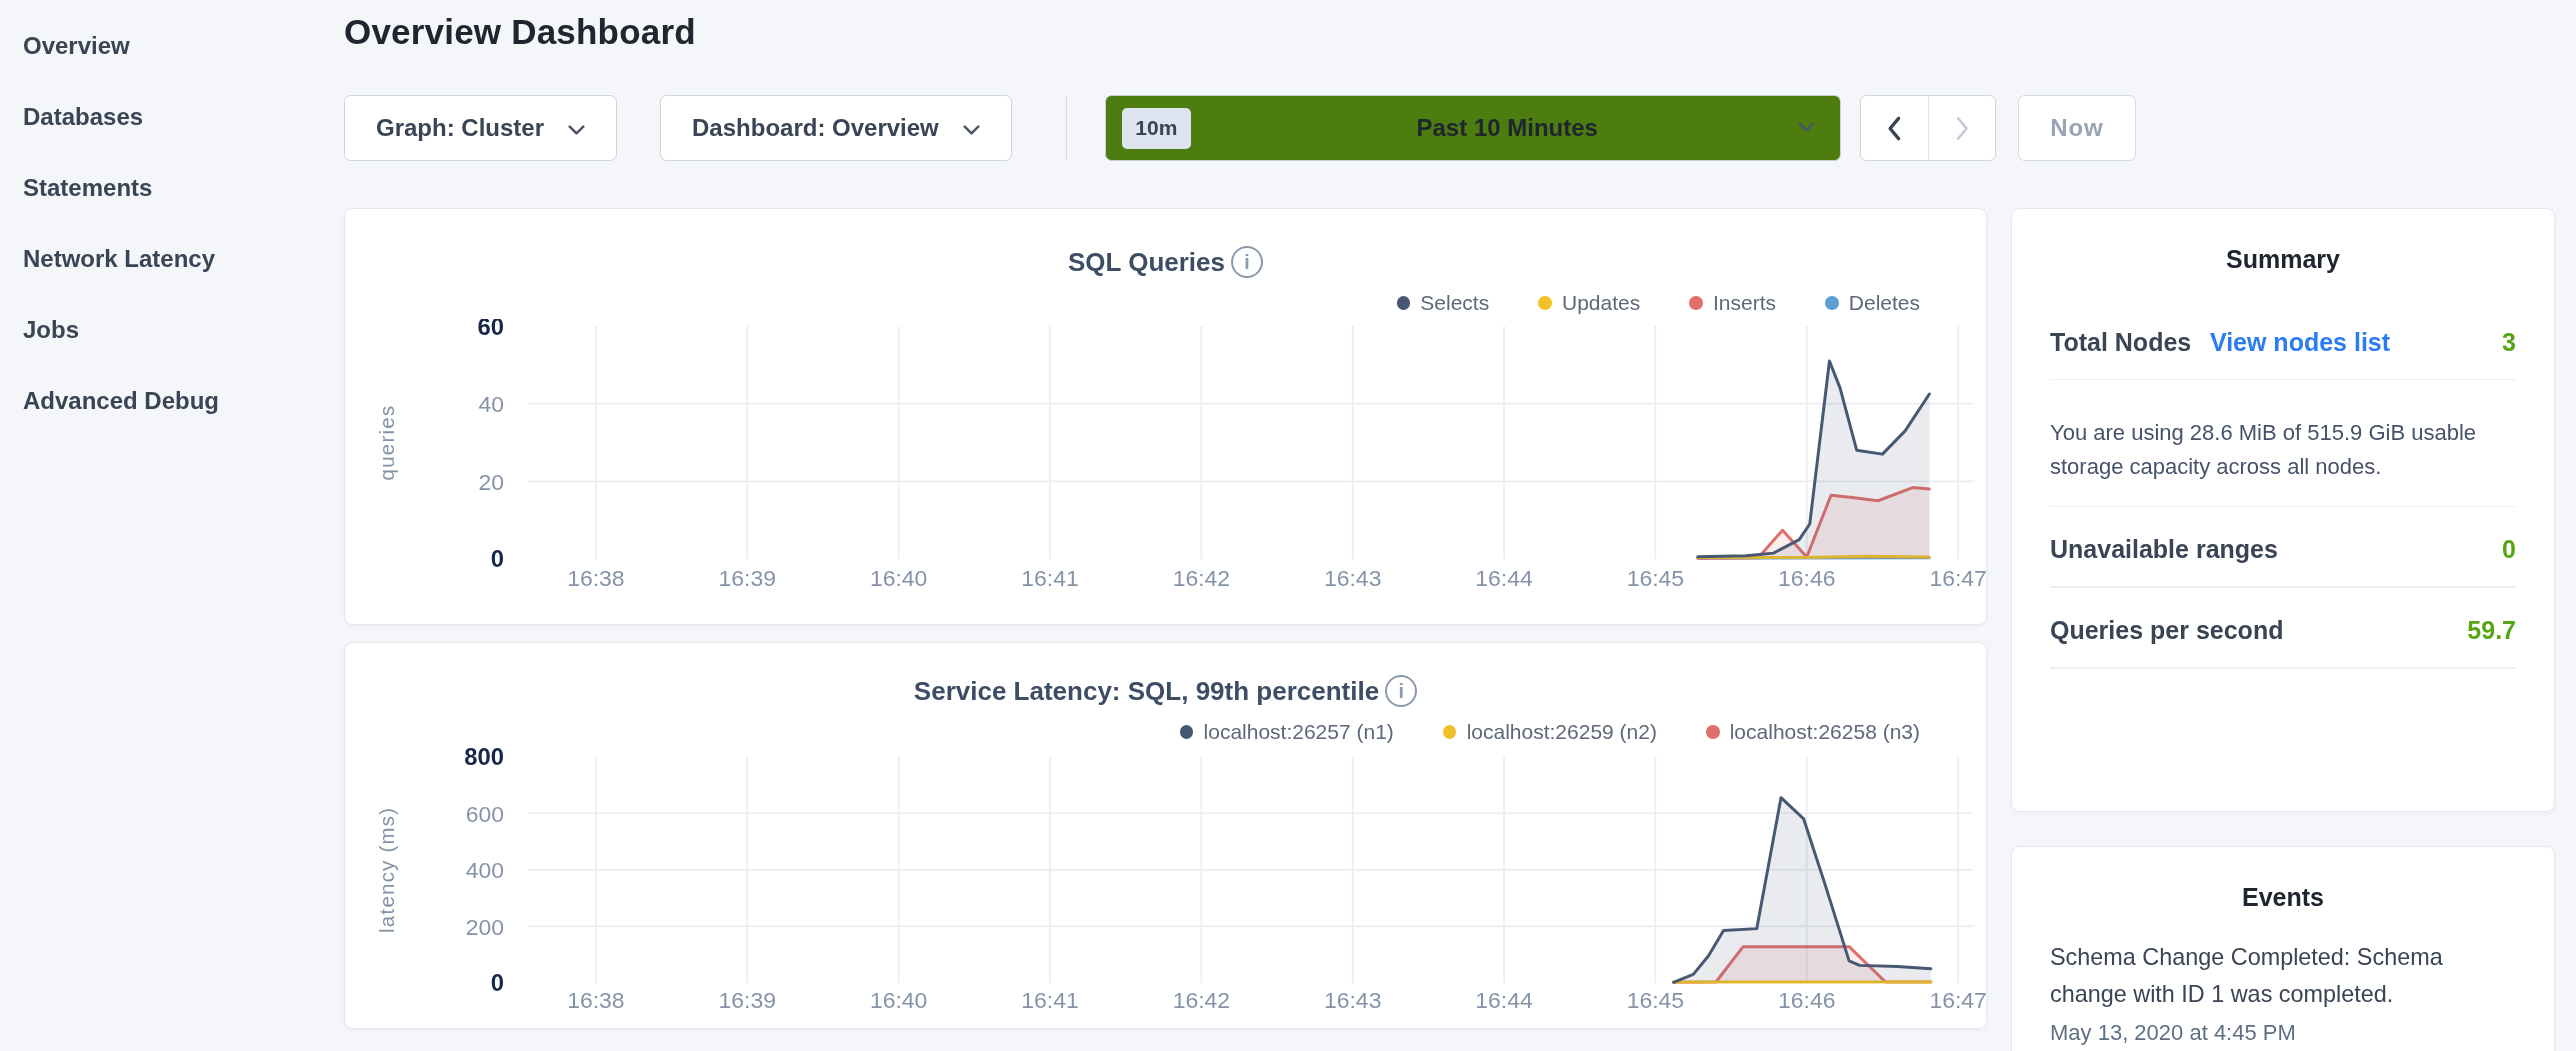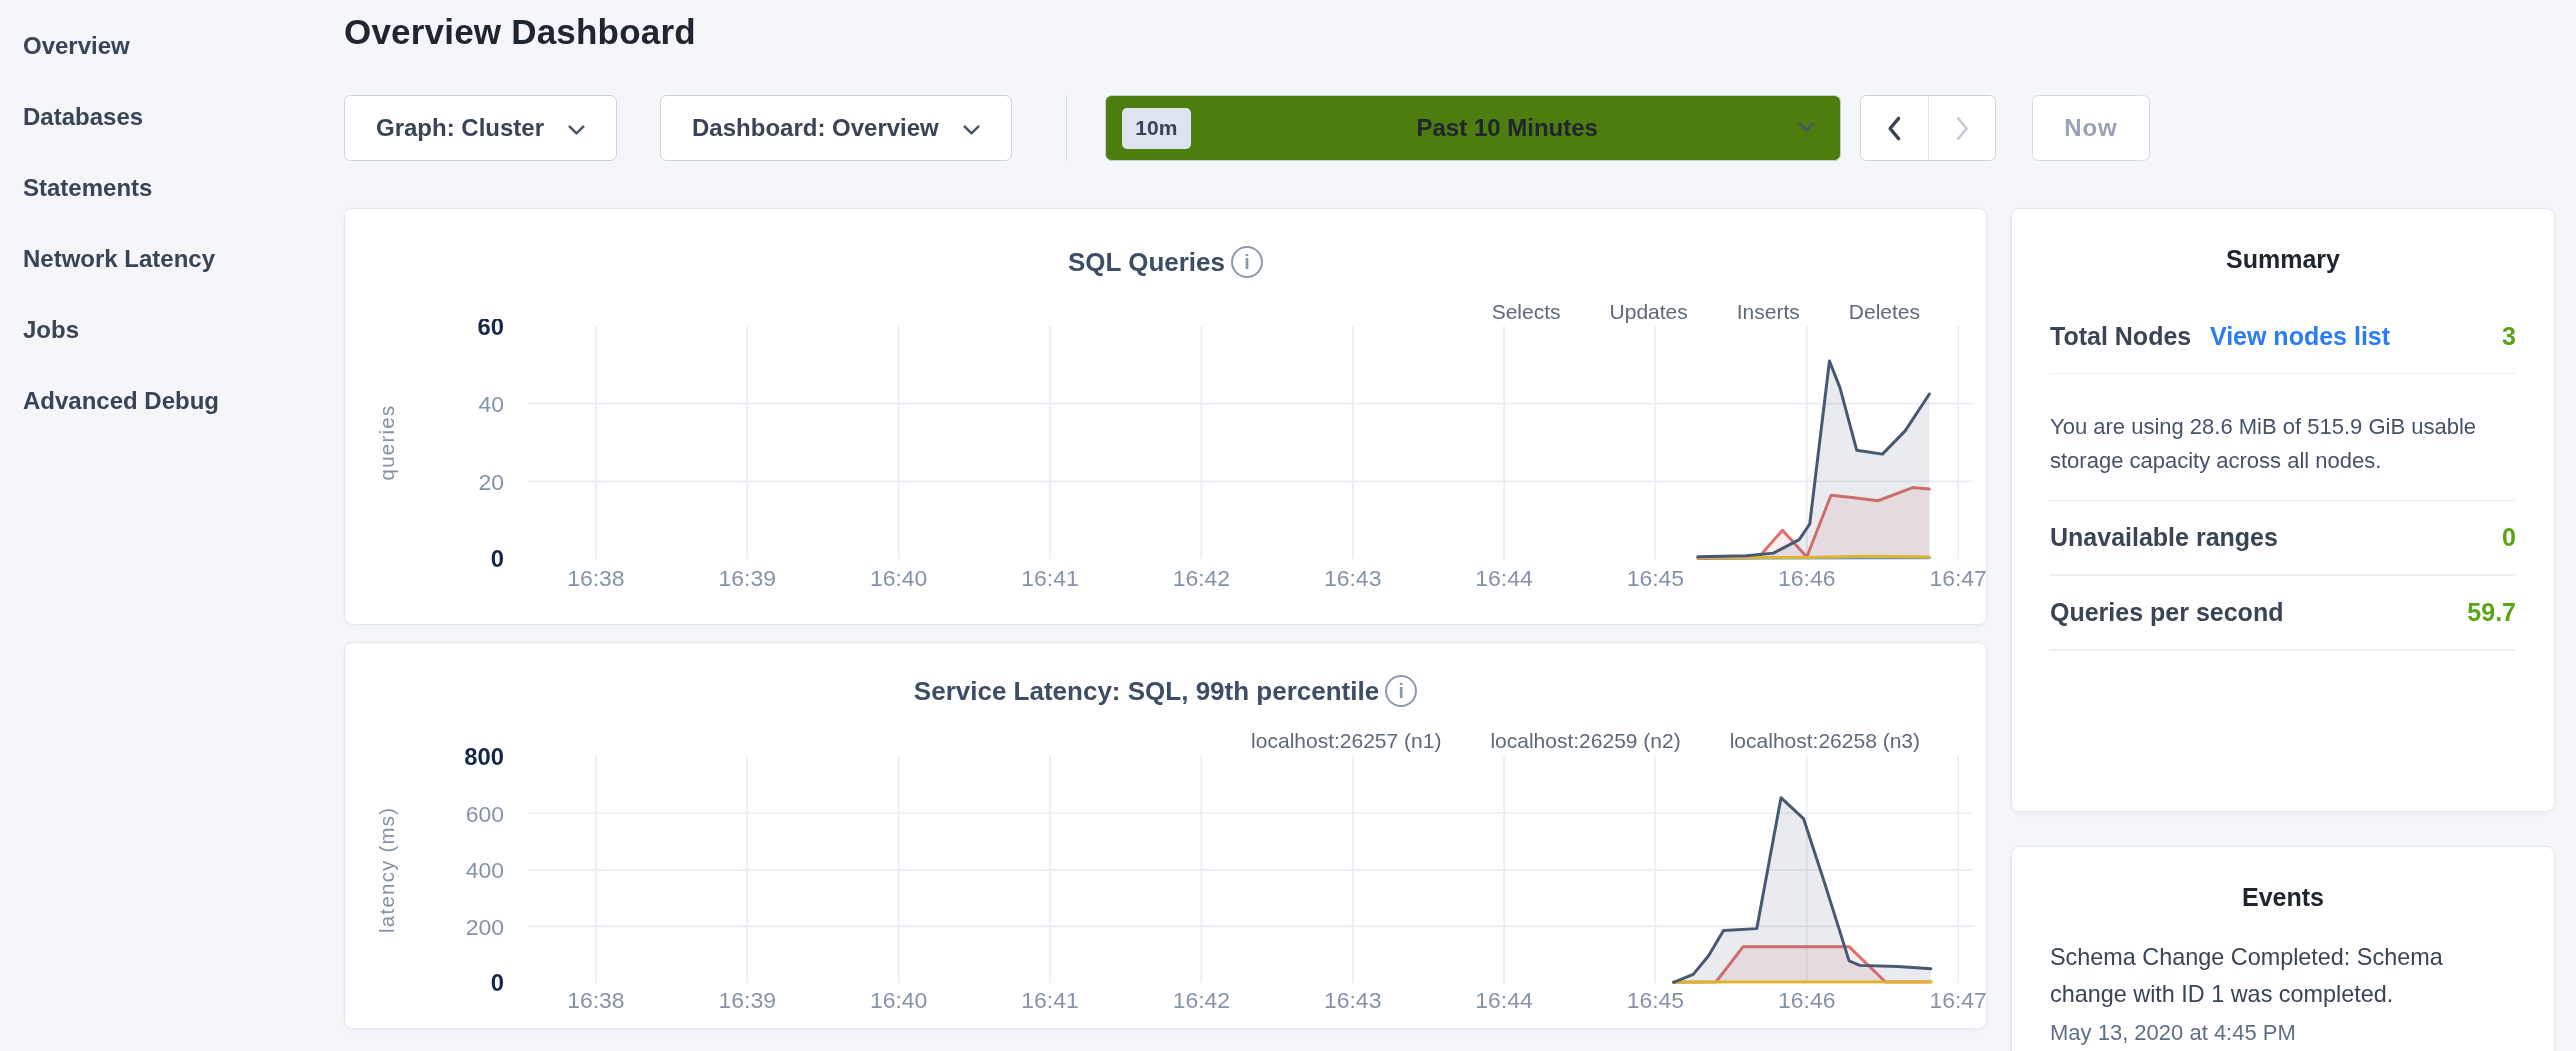--- a/index.html
+++ b/index.html
@@ -41,21 +41,21 @@
     font-size:21px; font-weight:bold; color:#394455;
   }
   .tw-label { margin-left:25.5px; font-size:24px; font-weight:bold; color:#20262f; flex:1; }
   .pager { display:flex; margin-left:18.7px; background:#fff; border:1.7px solid #cdd3dd; border-radius:6.8px; overflow:hidden; }
   .pager button {
     width:67px; border:none; background:#fff; cursor:pointer;
     display:flex; align-items:center; justify-content:center;
   }
   .pager button + button { border-left:1.7px solid #dfe3ea; }
   .now-btn {
-    margin-left:36px; background:#fff; border:1.7px solid #d4dae2; border-radius:6.8px;
+    margin-left:22px; background:#fff; border:1.7px solid #d4dae2; border-radius:6.8px;
     padding:0 31px; font-size:24px; font-weight:bold; color:#9aa3b5; letter-spacing:0.9px;
   }
 
   
   .content { display:flex; margin-top:47px; gap:24px; }
   .card {
     background:#fff; border:0.9px solid #e3e8ef; border-radius:8.5px;
     box-shadow:0 1.7px 4.3px rgba(40,55,80,0.04);
   }
   .charts-col { width:1643px; flex:0 0 1643px; display:flex; flex-direction:column; gap:17px; }
@@ -63,36 +63,36 @@
   .chart-card2 { height:387px; }
   .chart-head { display:flex; justify-content:center; align-items:center; gap:6px; margin-top:37px; }
   .chart-card2 .chart-head { margin-top:32px; }
   .chart-title { font-size:26px; font-weight:bold; color:#3d4d66; }
   .info-icon {
     width:32px; height:32px; border:2.6px solid #8b99ad; border-radius:50%;
     color:#8b99ad; font-size:19.6px; font-weight:bold;
     display:flex; align-items:center; justify-content:center; cursor:pointer;
   }
   .legend { display:flex; justify-content:flex-end; gap:49px; margin:12px 66px 0 0; height:25.5px; }
-  .legend-item { display:flex; align-items:center; gap:10.2px; font-size:21px; color:#5d6879;flex-direction:column; }
+  .legend-item { display:flex; align-items:center; gap:10.2px; font-size:21px; color:#5d6879; }
   .legend-dot { width:13.6px; height:13.6px; border-radius:50%; }
   .plot-wrap { margin-top:3.4px; }
   .xtick { fill:#8593a9; font-size:27px; }
   .ytick { fill:#8593a9; font-size:27px; }
   .ytick-strong { fill:#15284b; font-size:28px; font-weight:bold; }
   .ylabel { fill:#8492a6; font-size:24px; letter-spacing:1.5px; }
 
   
   .right-col { width:544px; flex:0 0 544px; display:flex; flex-direction:column; gap:34px; }
   .summary-card { height:604px; padding:0 38px; }
   .panel-title { text-align:center; font-size:25px; font-weight:bold; color:#20262f; margin-top:36px; }
   .sum-rows { margin-top:25.5px; }
   .sum-row { padding:22px 0; }
   .sum-line { display:flex; align-items:baseline; }
-  .sum-label { font-size:25px; font-weight:bold; color:#394455; }
+  .sum-label { font-size:25px; font-weight:bold; color:#394455;margin-top:6px; }
   .sum-link { font-size:25px; font-weight:bold; color:#2b7bf2; margin-left:18.7px; cursor:pointer; }
   .sum-value { margin-left:auto; font-size:25px; font-weight:bold; color:#57a414; }
   .sum-desc { margin-top:13.6px; font-size:22px; line-height:34px; color:#46526a; max-width:451px; }
   .sum-div { height:1.7px; background:#eceff4; }
   .events-card { height:221px; padding:0 38px; }
   .event-msg { margin-top:27px; font-size:23.4px; line-height:37px; color:#394455; }
   .event-time { margin-top:6.8px; font-size:22px; color:#5f6f85; }
 
   .chev { stroke:#4a5568; stroke-width:3; fill:none; stroke-linecap:round; stroke-linejoin:round; }
   .chev-light { stroke:#c3cad6; }

